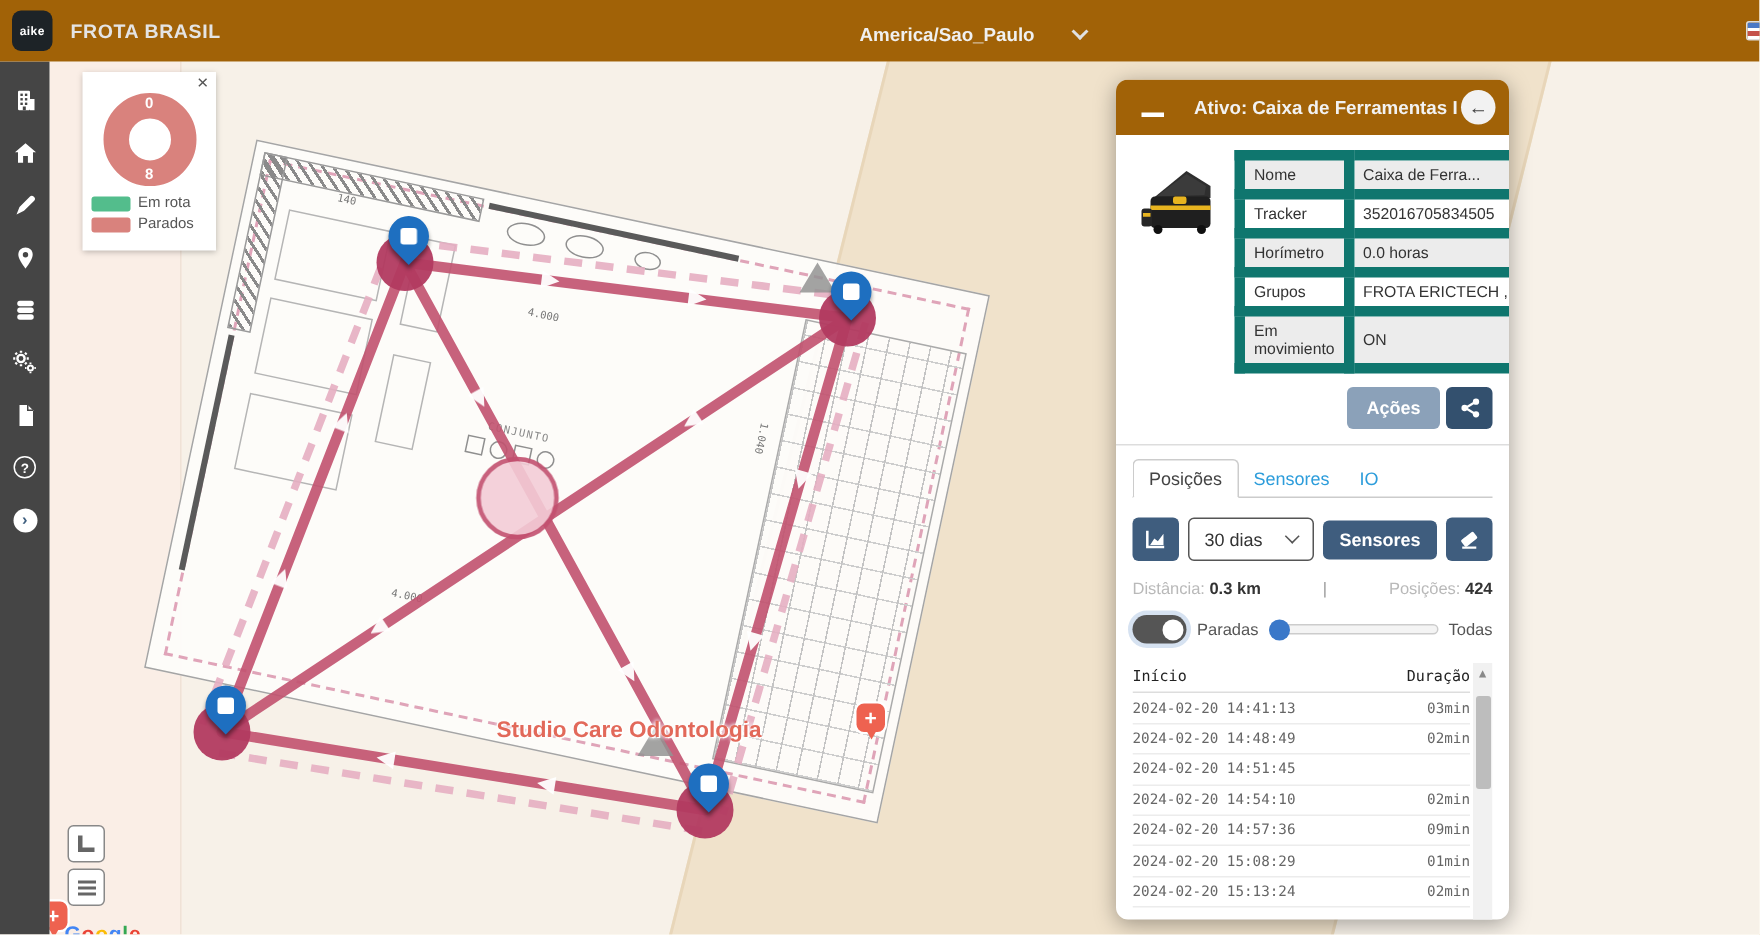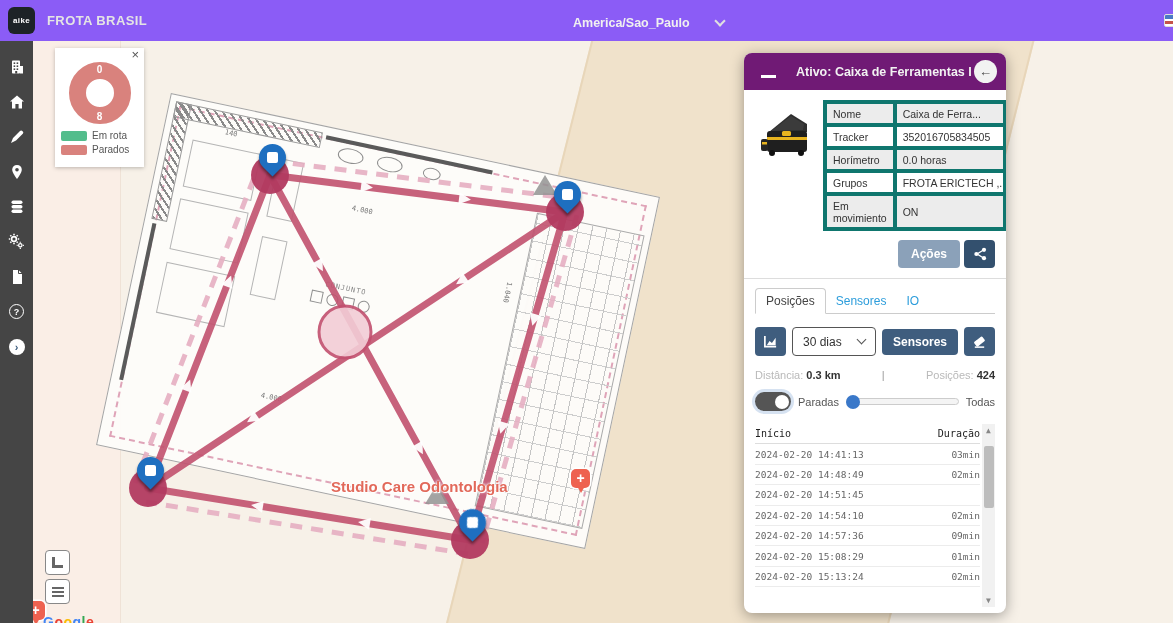--- a/index.html
+++ b/index.html
@@ -1,20 +1,20 @@
 <!DOCTYPE html>
 <html><head>
 <meta charset="utf-8">
 <style>
   * { margin:0; padding:0; box-sizing:border-box; }
   html,body { width:1173px; height:623px; overflow:hidden; font-family:"Liberation Sans", sans-serif; background:#fff; }
   #app { position:relative; width:1173px; height:623px; overflow:hidden; }
 
   
-  .topbar { position:absolute; left:0; top:0; width:1173px; height:41px; background:#8b5cf6; display:flex; align-items:center; z-index:50; }
+  .topbar { position:absolute; left:0; top:0; width:1173px; height:41px; background:#a16207; display:flex; align-items:center; z-index:50; }
   .logo-box { width:27px; height:27px; background:#1d2327; border-radius:6px; margin-left:8px; display:flex; align-items:center; justify-content:center; flex-direction:column; }
   .logo-box span { color:#fff; font-size:8px; font-weight:bold; letter-spacing:.3px; }
   .brand { color:#e4e4e4; font-weight:bold; font-size:13px; margin-left:12px; letter-spacing:.4px; }
   .tz-wrap { position:absolute; left:573px; top:0; height:45px; display:flex; align-items:center; gap:26px; }
   .tz-label { color:#f0f0f0; font-size:12.5px; font-weight:bold; }
   .chev-down { width:8px; height:8px; border-right:2px solid #e0e0e0; border-bottom:2px solid #e0e0e0; transform:rotate(45deg); margin-top:-4px; }
   .tb-right-icon { position:absolute; right:-3px; top:14px; width:12px; height:13px; border-radius:2px; background:linear-gradient(#4a78c5 0 4px,#fff 4px 6px,#c5524a 6px 9px,#fff 9px 13px); border:1px solid #ddd; }
 
   
   .sidebar { position:absolute; left:0; top:41px; width:33px; height:582px; background:#454545; z-index:49; display:flex; flex-direction:column; align-items:center; padding-top:8px; }
@@ -71,30 +71,30 @@
   .map-btn { position:absolute; width:25px; height:25px; background:#fff; border:1px solid #888; border-radius:4px; z-index:21; display:flex; align-items:center; justify-content:center; cursor:pointer; }
   .ruler-glyph { width:11px; height:11px; border-left:3px solid #666; border-bottom:3px solid #666; }
   .burger-glyph { width:12px; height:10px; border-top:2px solid #666; border-bottom:2px solid #666; position:relative; }
   .burger-glyph::after { content:""; position:absolute; left:0; top:2px; width:12px; height:2px; background:#666; }
   .gwatermark { position:absolute; left:10px; bottom:-7px; z-index:20; font-size:14px; font-weight:bold; letter-spacing:.5px; }
   .gwatermark i { font-style:normal; }
   .red-blob { position:absolute; z-index:19; }
 
   
   .panel { position:absolute; left:744px; top:53px; width:262px; height:560px; background:#fff; border-radius:8px; box-shadow:0 3px 14px rgba(0,0,0,.35); z-index:40; overflow:hidden; }
-  .panel-head { height:37px; background:#701a75; display:flex; align-items:center; padding:0 9px; }
+  .panel-head { height:37px; background:#a16207; display:flex; align-items:center; padding:0 9px; }
   .min-bar { width:15px; height:2.5px; background:#fff; margin:10px 0 0 8px; cursor:pointer; }
   .panel-title { color:#f2f2f2; font-size:12.5px; font-weight:bold; margin-left:20px; }
   .back-btn { margin-left:auto; width:23px; height:23px; background:#f2f2f2; border-radius:50%; color:#444; display:flex; align-items:center; justify-content:center; font-size:13px; cursor:pointer; }
   .panel-body { padding:10px 11px 0; }
 
   .detail-wrap { display:flex; gap:8px; }
   .asset-img { width:60px; height:60px; flex:0 0 60px; display:flex; align-items:flex-start; justify-content:center; padding-top:6px; }
   .detail-table { border-collapse:collapse; width:100%; font-size:10.5px; color:#333; }
-  .detail-table td { border:4px solid #0f766e; padding:3.5px 6px; }
+  .detail-table td { border:7px solid #0f766e; padding:3.5px 6px; }
   .detail-table tr:nth-child(odd) td { background:#ececec; }
   .detail-table td.lbl { width:60px; }
   .detail-table td.val { white-space:nowrap; overflow:hidden; max-width:110px; }
 
   .actions-row { display:flex; justify-content:flex-end; gap:4px; margin-top:9px; }
   .btn-acoes { background:#8ba1b9; color:#fff; font-size:12px; font-weight:bold; border:none; border-radius:4px; padding:0 13px; cursor:pointer; }
   .btn-share { background:#33506e; border:none; border-radius:4px; width:31px; height:28px; display:flex; align-items:center; justify-content:center; cursor:pointer; }
 
   .panel-divider { border:none; border-top:1px solid #ddd; margin:10px -11px 0; }
 

